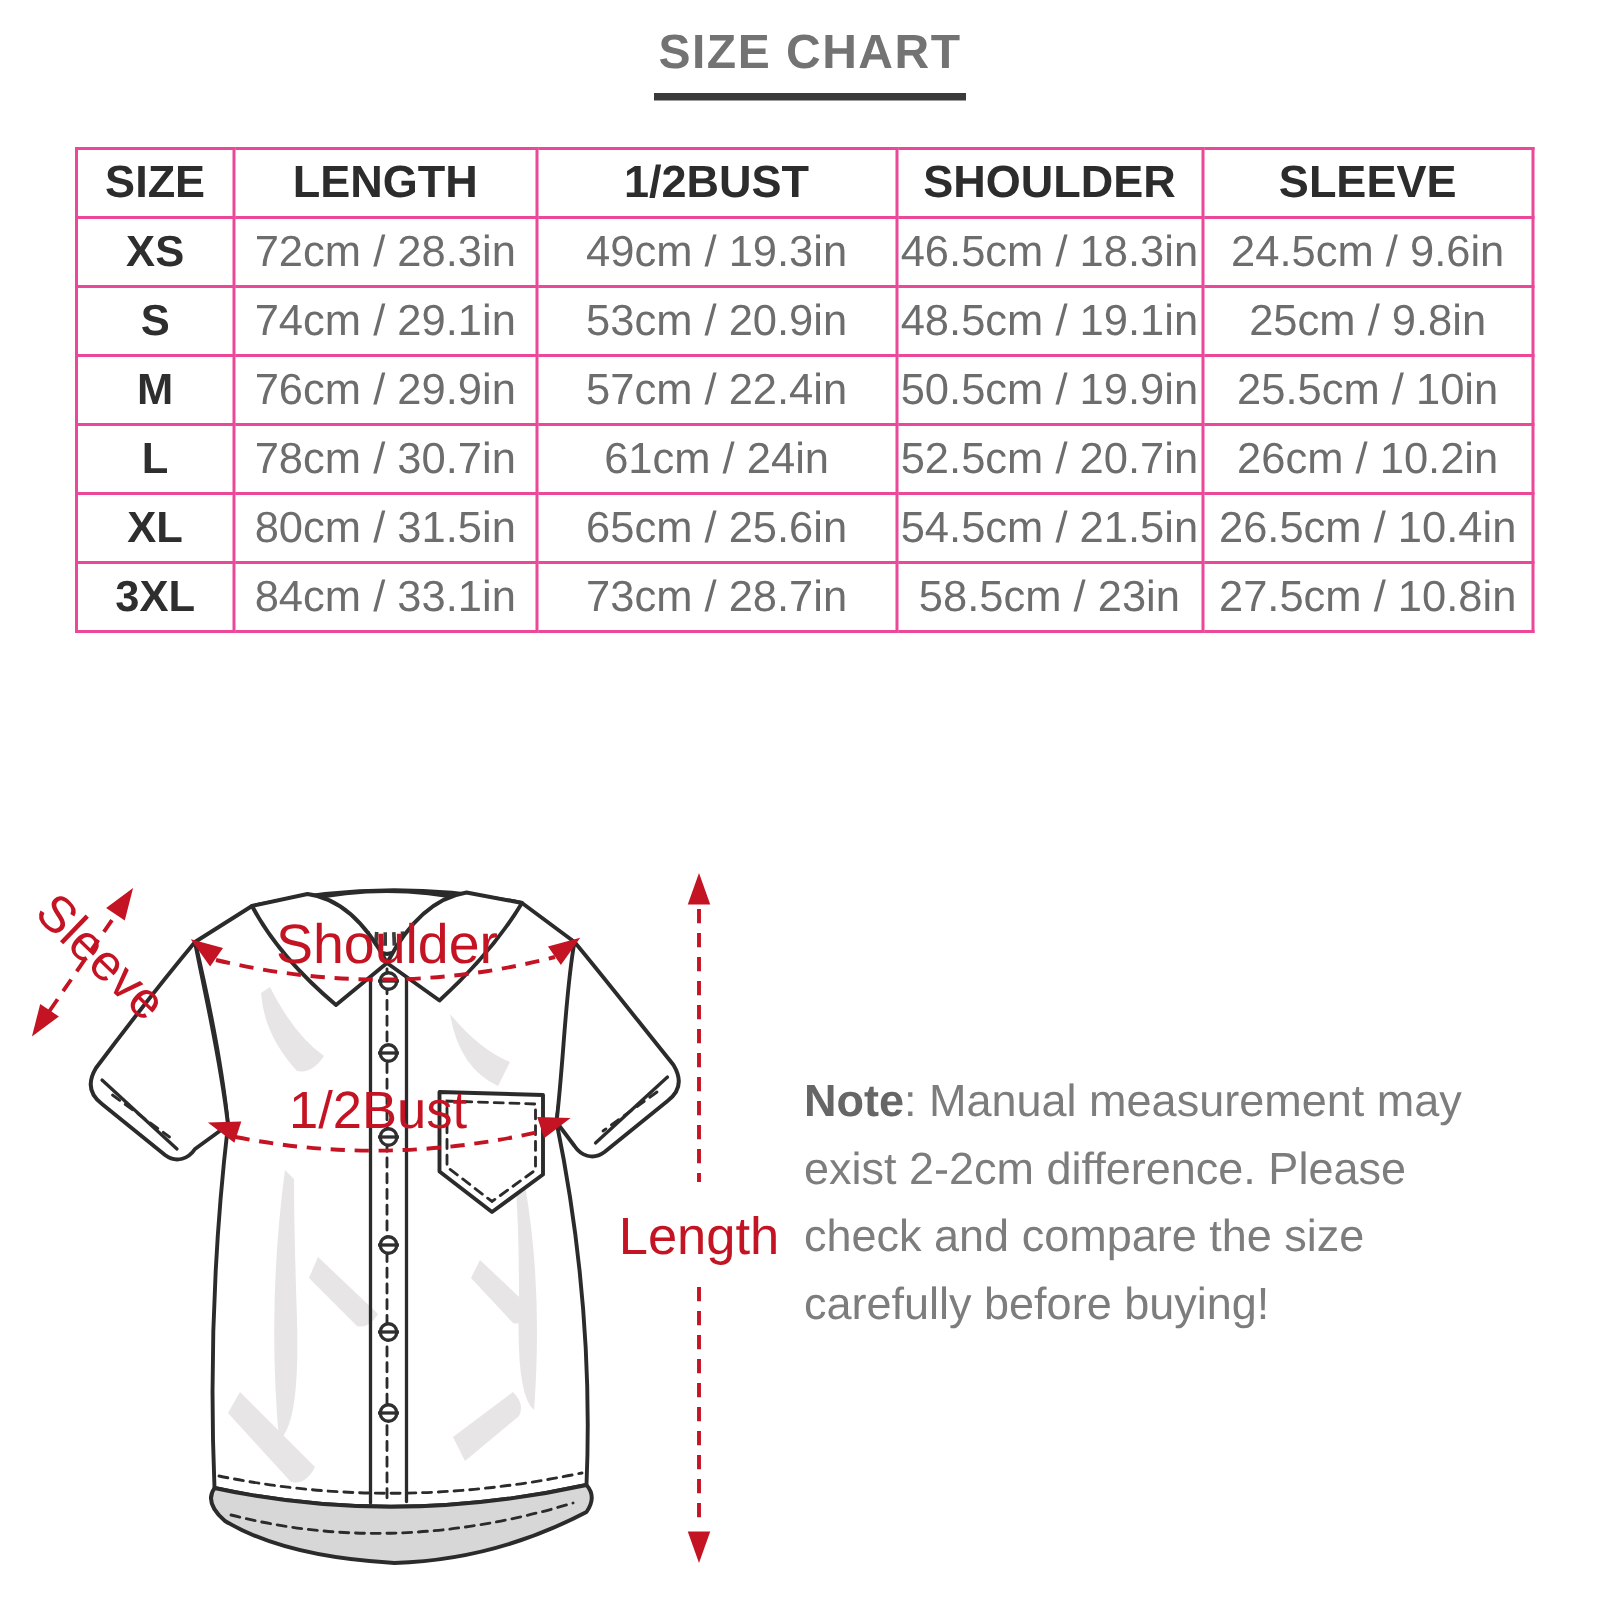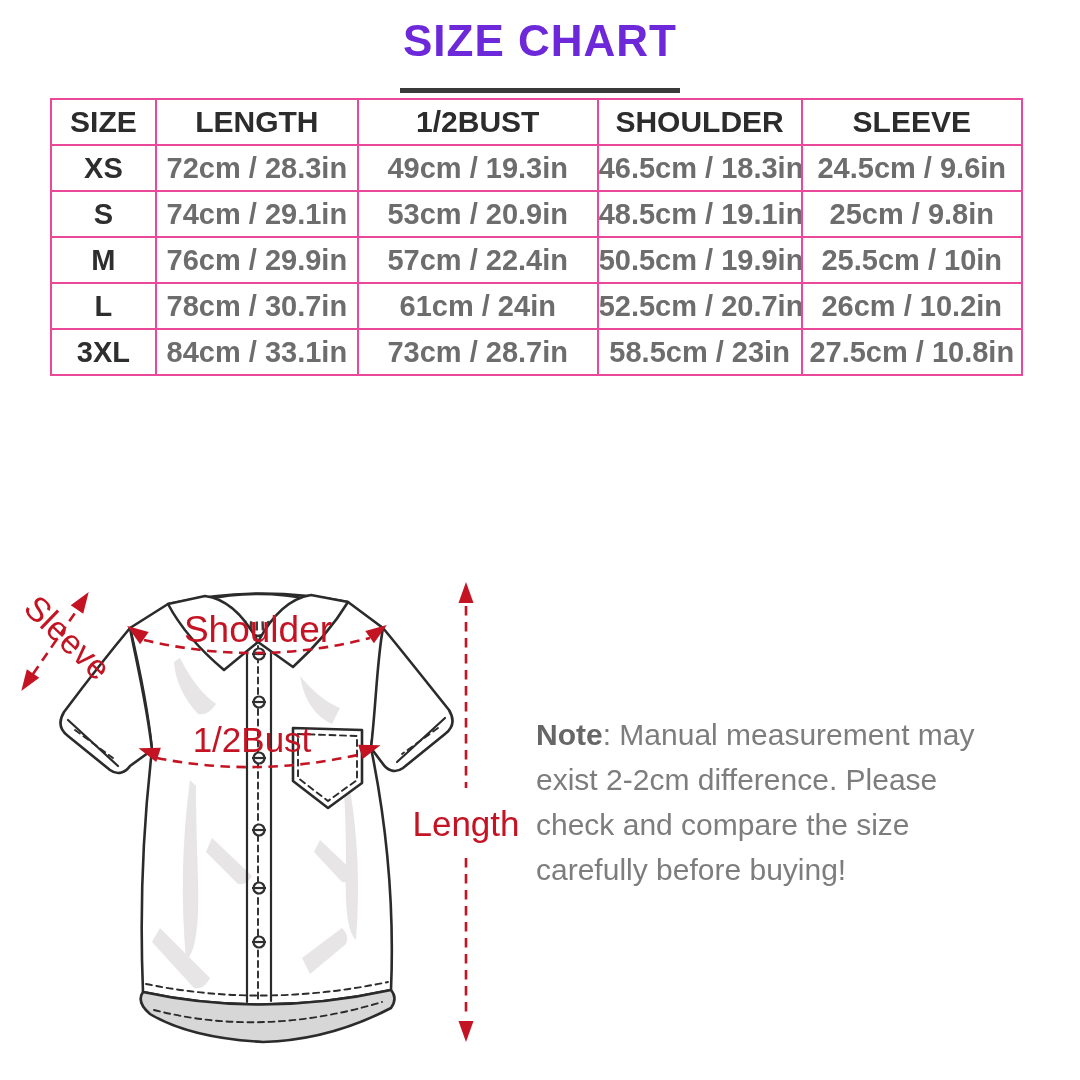--- a/index.html
+++ b/index.html
@@ -4,34 +4,34 @@
 <style>
   html,body{margin:0;padding:0;}
   body{
     width:1080px;height:1080px;background:#ffffff;position:relative;
     font-family:"Liberation Sans","DejaVu Sans",sans-serif;overflow:hidden;
   }
   .page{position:absolute;inset:0;}
   
   .title-wrap{position:absolute;top:16px;left:0;width:100%;text-align:center;}
   .title-text{
-    display:inline-block;font-size:44px;font-weight:bold;color:#6d28d9;
-    letter-spacing:1px;border-bottom:5px solid #3a3a3a;padding:0 3px 22px 3px;
+    display:inline-block;font-size:32px;font-weight:bold;color:#737373;
+    letter-spacing:1px;border-bottom:5px solid #3a3a3a;padding:0 3px 9px 3px;
   }
   
   table.size-table{
     position:absolute;left:50px;top:98px;width:973px;
     border-collapse:collapse;table-layout:fixed;
   }
   .size-table th,.size-table td{
     border:2px solid #ec4899;height:44px;text-align:center;vertical-align:middle;
     padding:0;white-space:nowrap;overflow:hidden;
   }
   .size-table th{font-size:30px;font-weight:bold;color:#2c2c2c;}
-  .size-table td{font-size:29px;color:#6d6d6d;font-weight:bold;}
+  .size-table td{font-size:29px;color:#6d6d6d;font-weight:normal;}
   .size-table td.size-cell{font-size:29px;font-weight:bold;color:#2e2e2e;margin-top:22px;}
   
   .diagram{position:absolute;left:0;top:540px;width:1080px;height:540px;}
   .diagram svg{display:block;width:1080px;height:540px;}
   .ink{stroke:#2b2b2b;stroke-width:2.6;fill:#ffffff;stroke-linejoin:round;stroke-linecap:round;}
   .ink-line{stroke:#2b2b2b;stroke-width:2.2;fill:none;stroke-linecap:round;}
   .stitch{stroke:#2b2b2b;stroke-width:1.9;fill:none;stroke-dasharray:6 4.5;stroke-linecap:round;}
   .shade{fill:#e7e5e5;stroke:none;}
   .grayfill{fill:#d7d7d7;}
   .red-dash{fill:none;stroke-width:2.6;stroke-dasharray:9.5 6.5;}
@@ -90,20 +90,27 @@
         <td>57cm / 22.4in</td>
         <td>50.5cm / 19.9in</td>
         <td>25.5cm / 10in</td>
       </tr>
       <tr>
         <td class="size-cell">L</td>
         <td>78cm / 30.7in</td>
         <td>61cm / 24in</td>
         <td>52.5cm / 20.7in</td>
         <td>26cm / 10.2in</td>
+      </tr>
+      <tr>
+        <td class="size-cell">XL</td>
+        <td>80cm / 31.5in</td>
+        <td>65cm / 25.6in</td>
+        <td>54.5cm / 21.5in</td>
+        <td>26.5cm / 10.4in</td>
       </tr>
       <tr>
         <td class="size-cell">3XL</td>
         <td>84cm / 33.1in</td>
         <td>73cm / 28.7in</td>
         <td>58.5cm / 23in</td>
         <td>27.5cm / 10.8in</td>
       </tr>
     </tbody>
   </table>

